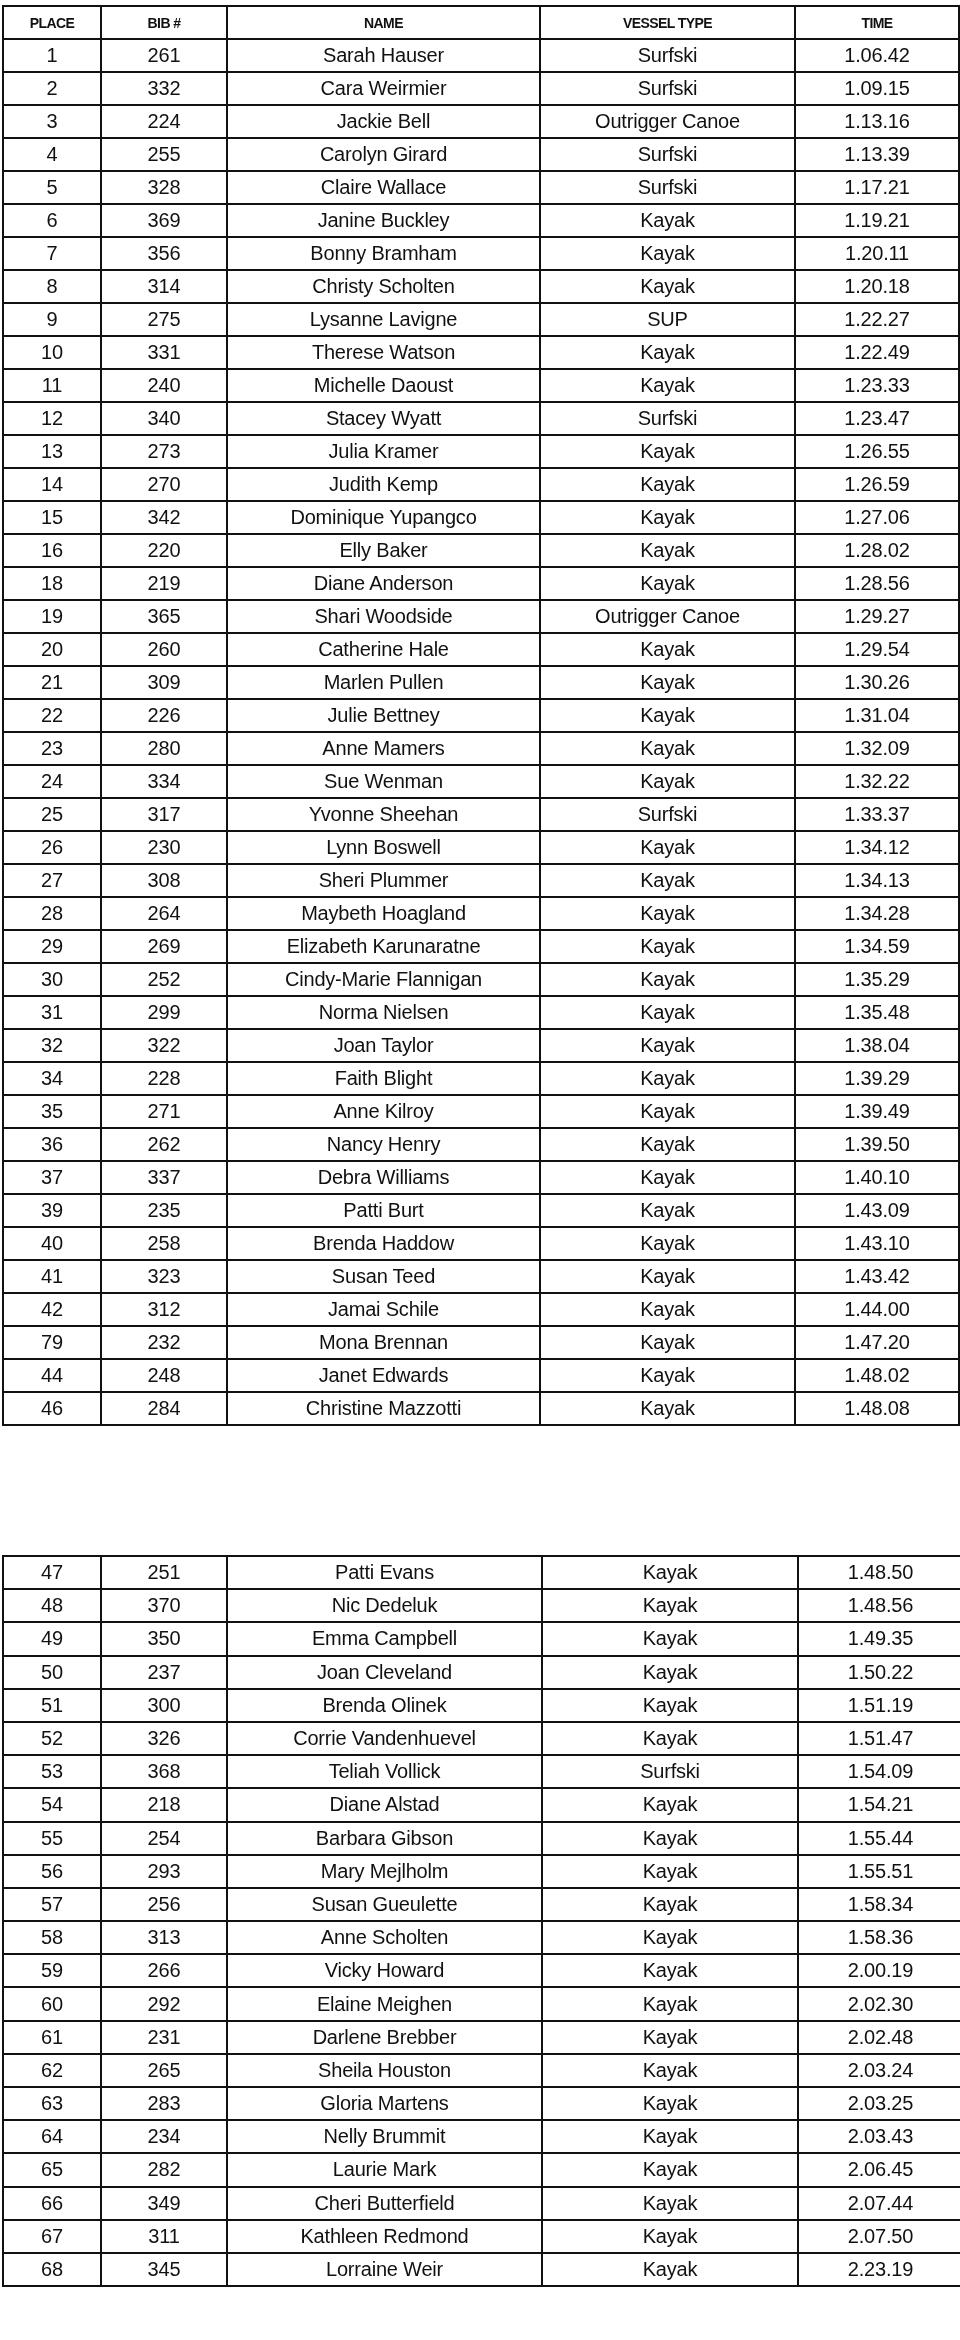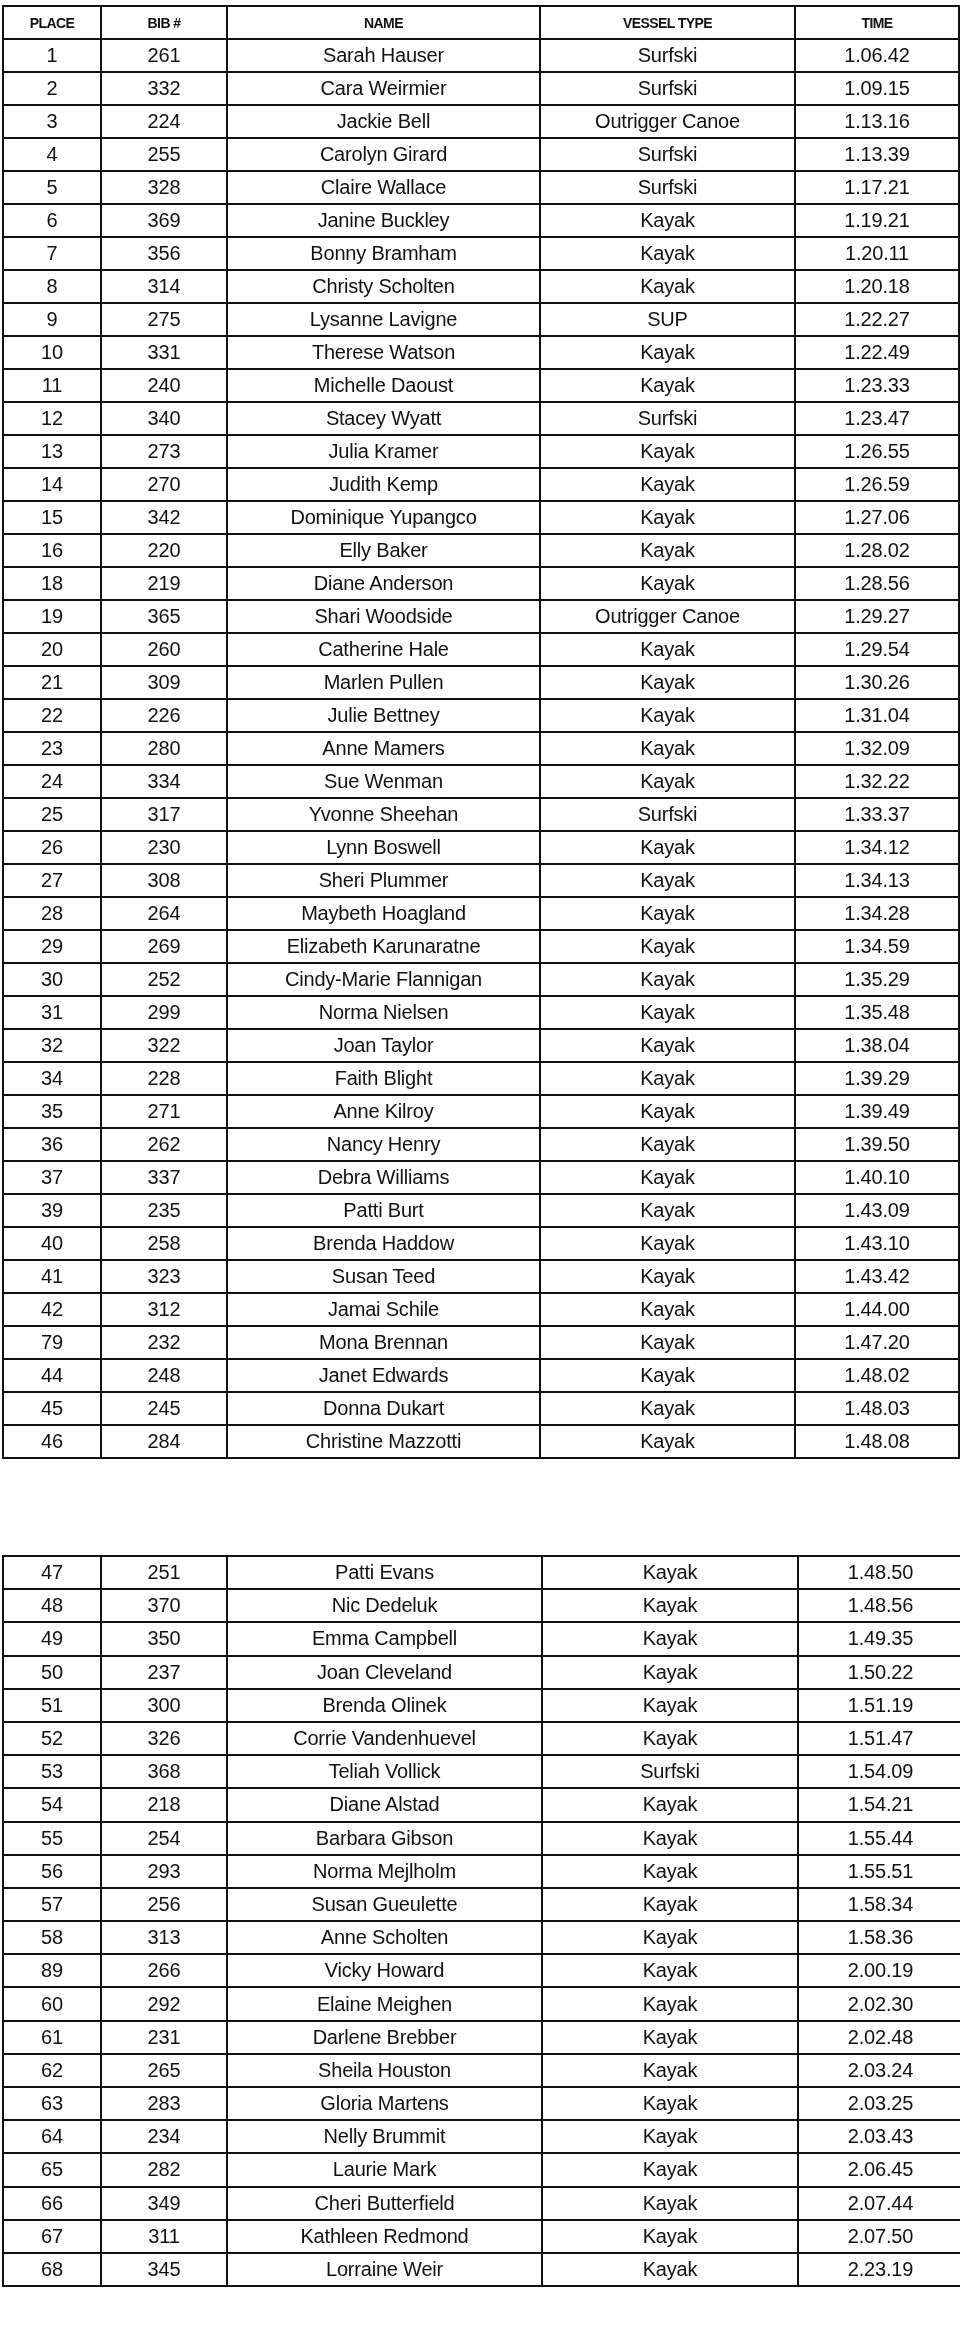--- a/index.html
+++ b/index.html
@@ -363,27 +363,20 @@
         <td class="time-cell">1.47.20</td>
       </tr>
       <tr>
         <td>44</td>
         <td>248</td>
         <td>Janet Edwards</td>
         <td>Kayak</td>
         <td class="time-cell">1.48.02</td>
       </tr>
       <tr>
-        <td>45</td>
-        <td>245</td>
-        <td>Donna Dukart</td>
-        <td>Kayak</td>
-        <td class="time-cell">1.48.03</td>
-      </tr>
-      <tr>
         <td>46</td>
         <td>284</td>
         <td>Christine Mazzotti</td>
         <td>Kayak</td>
         <td class="time-cell">1.48.08</td>
       </tr>
     </tbody>
 </table>
 
 <table class="results" id="seg-bottom">
@@ -454,40 +447,40 @@
       <tr>
         <td>55</td>
         <td>254</td>
         <td>Barbara Gibson</td>
         <td>Kayak</td>
         <td class="time-cell">1.55.44</td>
       </tr>
       <tr>
         <td>56</td>
         <td>293</td>
-        <td>Norma Mejlholm</td>
+        <td>Mary Mejlholm</td>
         <td>Kayak</td>
         <td class="time-cell">1.55.51</td>
       </tr>
       <tr>
         <td>57</td>
         <td>256</td>
         <td>Susan Gueulette</td>
         <td>Kayak</td>
         <td class="time-cell">1.58.34</td>
       </tr>
       <tr>
         <td>58</td>
         <td>313</td>
         <td>Anne Scholten</td>
         <td>Kayak</td>
         <td class="time-cell">1.58.36</td>
       </tr>
       <tr>
-        <td>89</td>
+        <td>59</td>
         <td>266</td>
         <td>Vicky Howard</td>
         <td>Kayak</td>
         <td class="time-cell">2.00.19</td>
       </tr>
       <tr>
         <td>60</td>
         <td>292</td>
         <td>Elaine Meighen</td>
         <td>Kayak</td>

